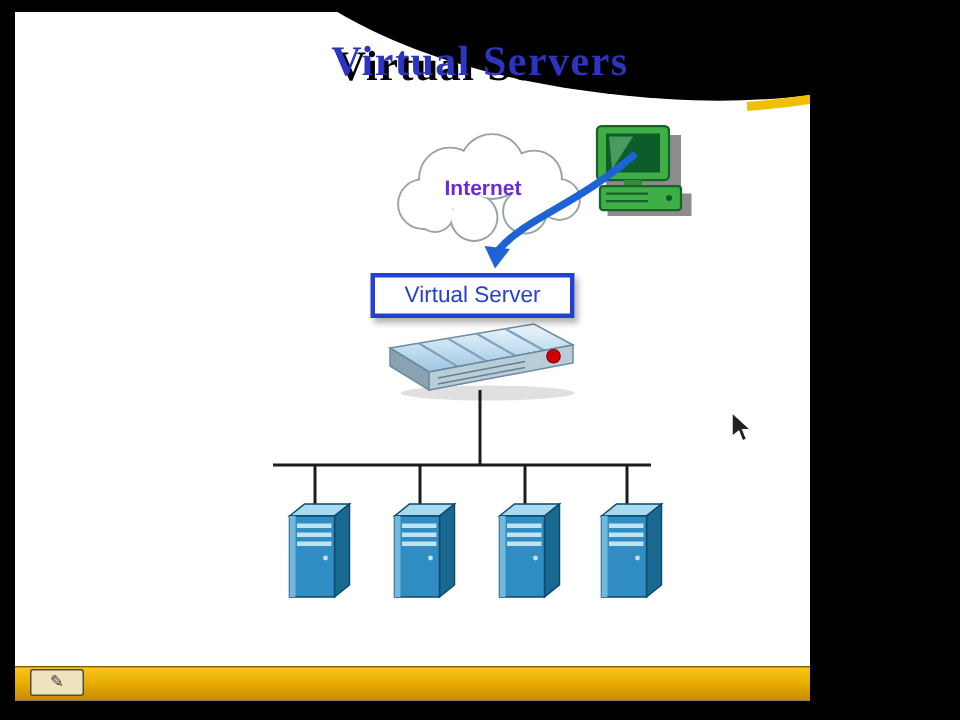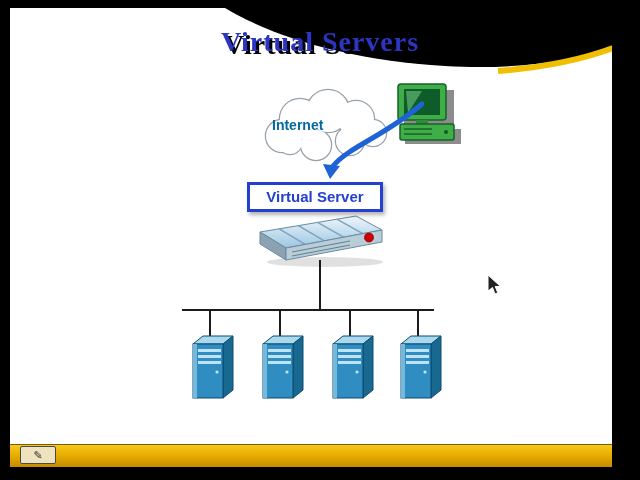--- a/index.html
+++ b/index.html
@@ -1,36 +1,36 @@
 <!DOCTYPE html>
 <html><head>
 <meta charset="utf-8">
 <style>
   html,body{margin:0;padding:0;background:#000;}
-  .stage{position:relative;width:612px;height:480px;background:#000;overflow:hidden;
+  .stage{position:relative;width:540px;height:480px;background:#000;overflow:hidden;
          font-family:"Liberation Sans",sans-serif;}
   .slide{position:absolute;left:10px;top:8px;width:620px;height:459px;background:#ffffff;overflow:hidden;}
 
   .corner-svg{position:absolute;top:0;left:0;z-index:1;}
   .slide-title{position:absolute;top:18px;left:0;width:100%;margin:0;text-align:center;z-index:2;
         font-family:"Liberation Serif",serif;font-weight:bold;font-size:28px;letter-spacing:1px;
         color:#2b35c0;text-shadow:3px 3px 0 #000;}
   .f5-logo{position:absolute;top:5px;right:22px;width:36px;height:36px;border-radius:50%;z-index:3;
         background:radial-gradient(circle at 35% 30%, #ff6a55, #d40000 60%, #7e0000 100%);
         box-shadow:0 0 0 1.5px rgba(255,255,255,.9), 2px 2px 3px rgba(0,0,0,.6);
         display:flex;align-items:center;justify-content:center;
         color:#fff;font-family:"Liberation Serif",serif;font-style:italic;font-weight:bold;font-size:19px;}
 
   .diagram-svg{position:absolute;left:0;top:0;z-index:2;}
 
-  .internet-label{position:absolute;left:262px;top:109px;width:100px;text-align:left;z-index:4;
-        font-weight:bold;font-size:14px;color:#0369a1;}
+  .internet-label{position:absolute;left:262px;top:109px;width:100px;text-align:center;z-index:4;
+        font-weight:bold;font-size:14px;color:#6d28d9;}
   .vs-box{position:absolute;left:237px;top:174px;width:130px;height:24px;z-index:4;
         border:3px solid #2340cf;background:#fff;box-shadow:2px 3px 4px rgba(0,0,0,.3);
-        text-align:center;line-height:24px;font-weight:bold;font-size:15px;color:#2340cf;}
+        text-align:center;line-height:24px;font-weight:normal;font-size:15px;color:#2340cf;}
 
   .cursor-svg{position:absolute;left:477px;top:266px;z-index:9;}
 
   .bottom-bar{position:absolute;left:0;right:0;bottom:0;height:22px;z-index:5;
         background:linear-gradient(#f6c81e 0%, #e8ae00 45%, #c68c00 100%);
         border-top:1px solid #7a5c00;}
   .pencil-btn{position:absolute;left:10px;bottom:3px;width:34px;height:16px;
         background:#efe3bd;border:1px solid #4a4a4a;border-radius:2px;
         display:flex;align-items:center;justify-content:center;
         font-size:11px;line-height:1;color:#333;cursor:pointer;}

